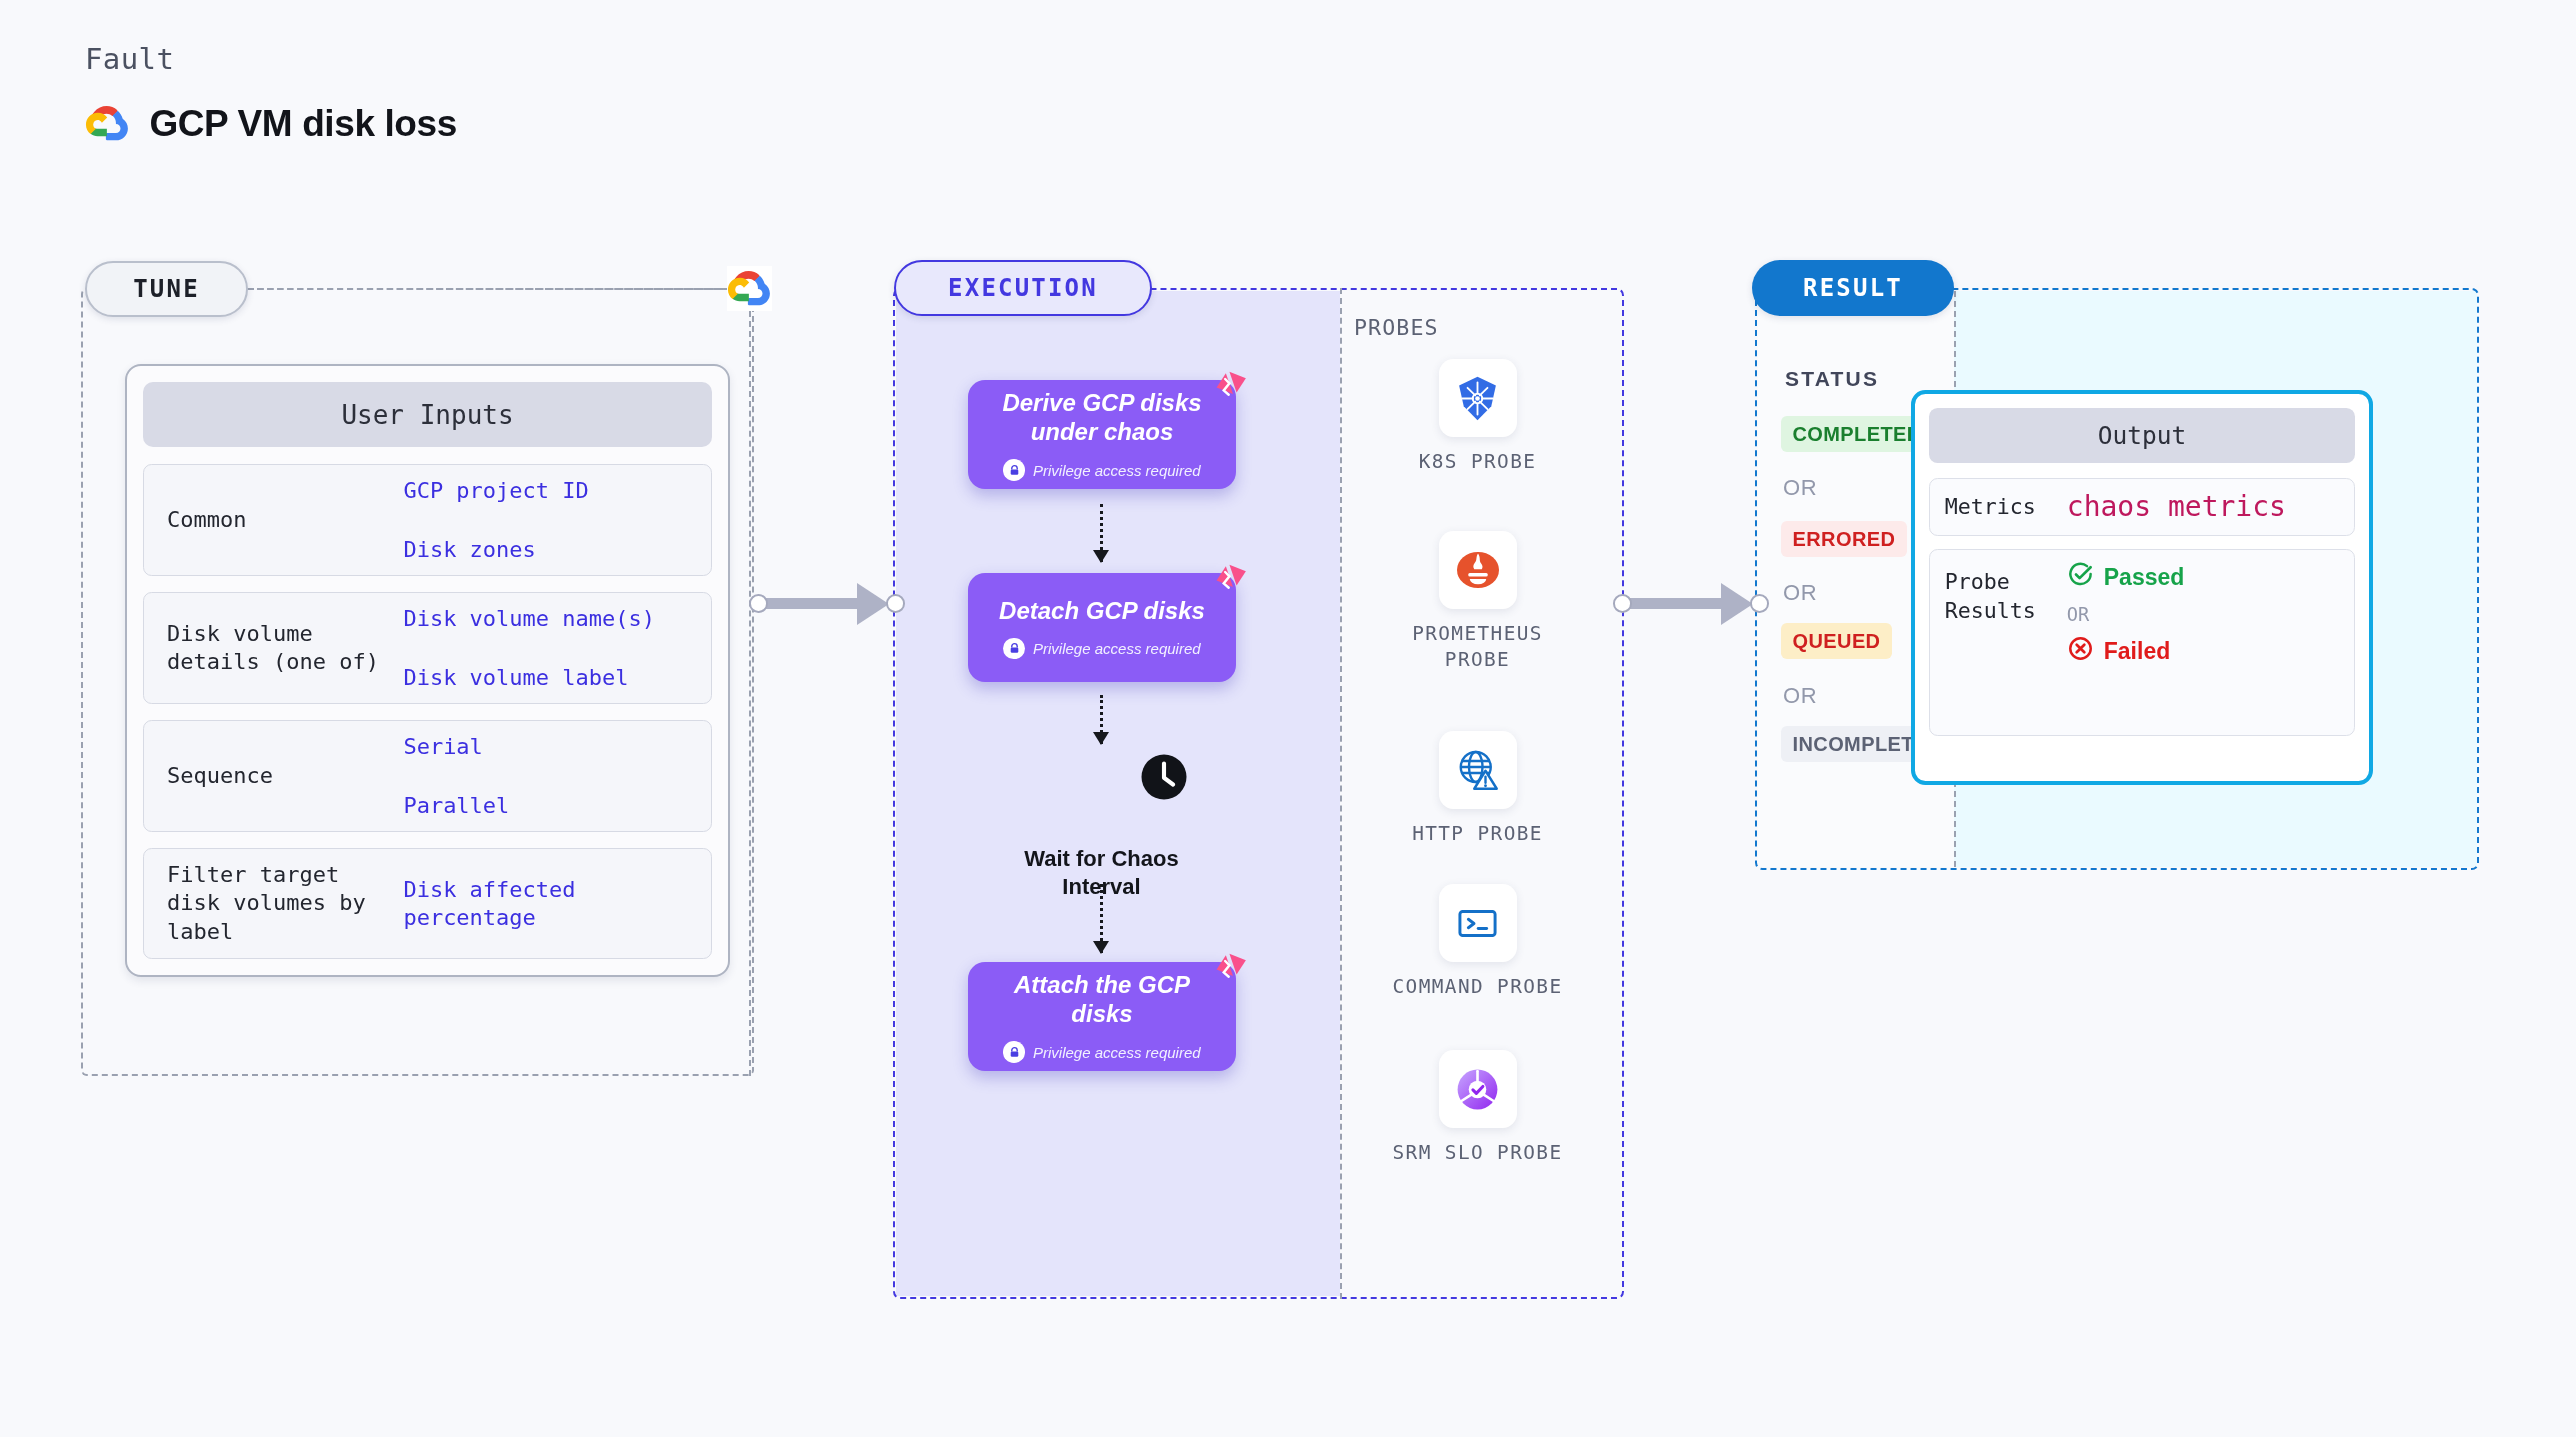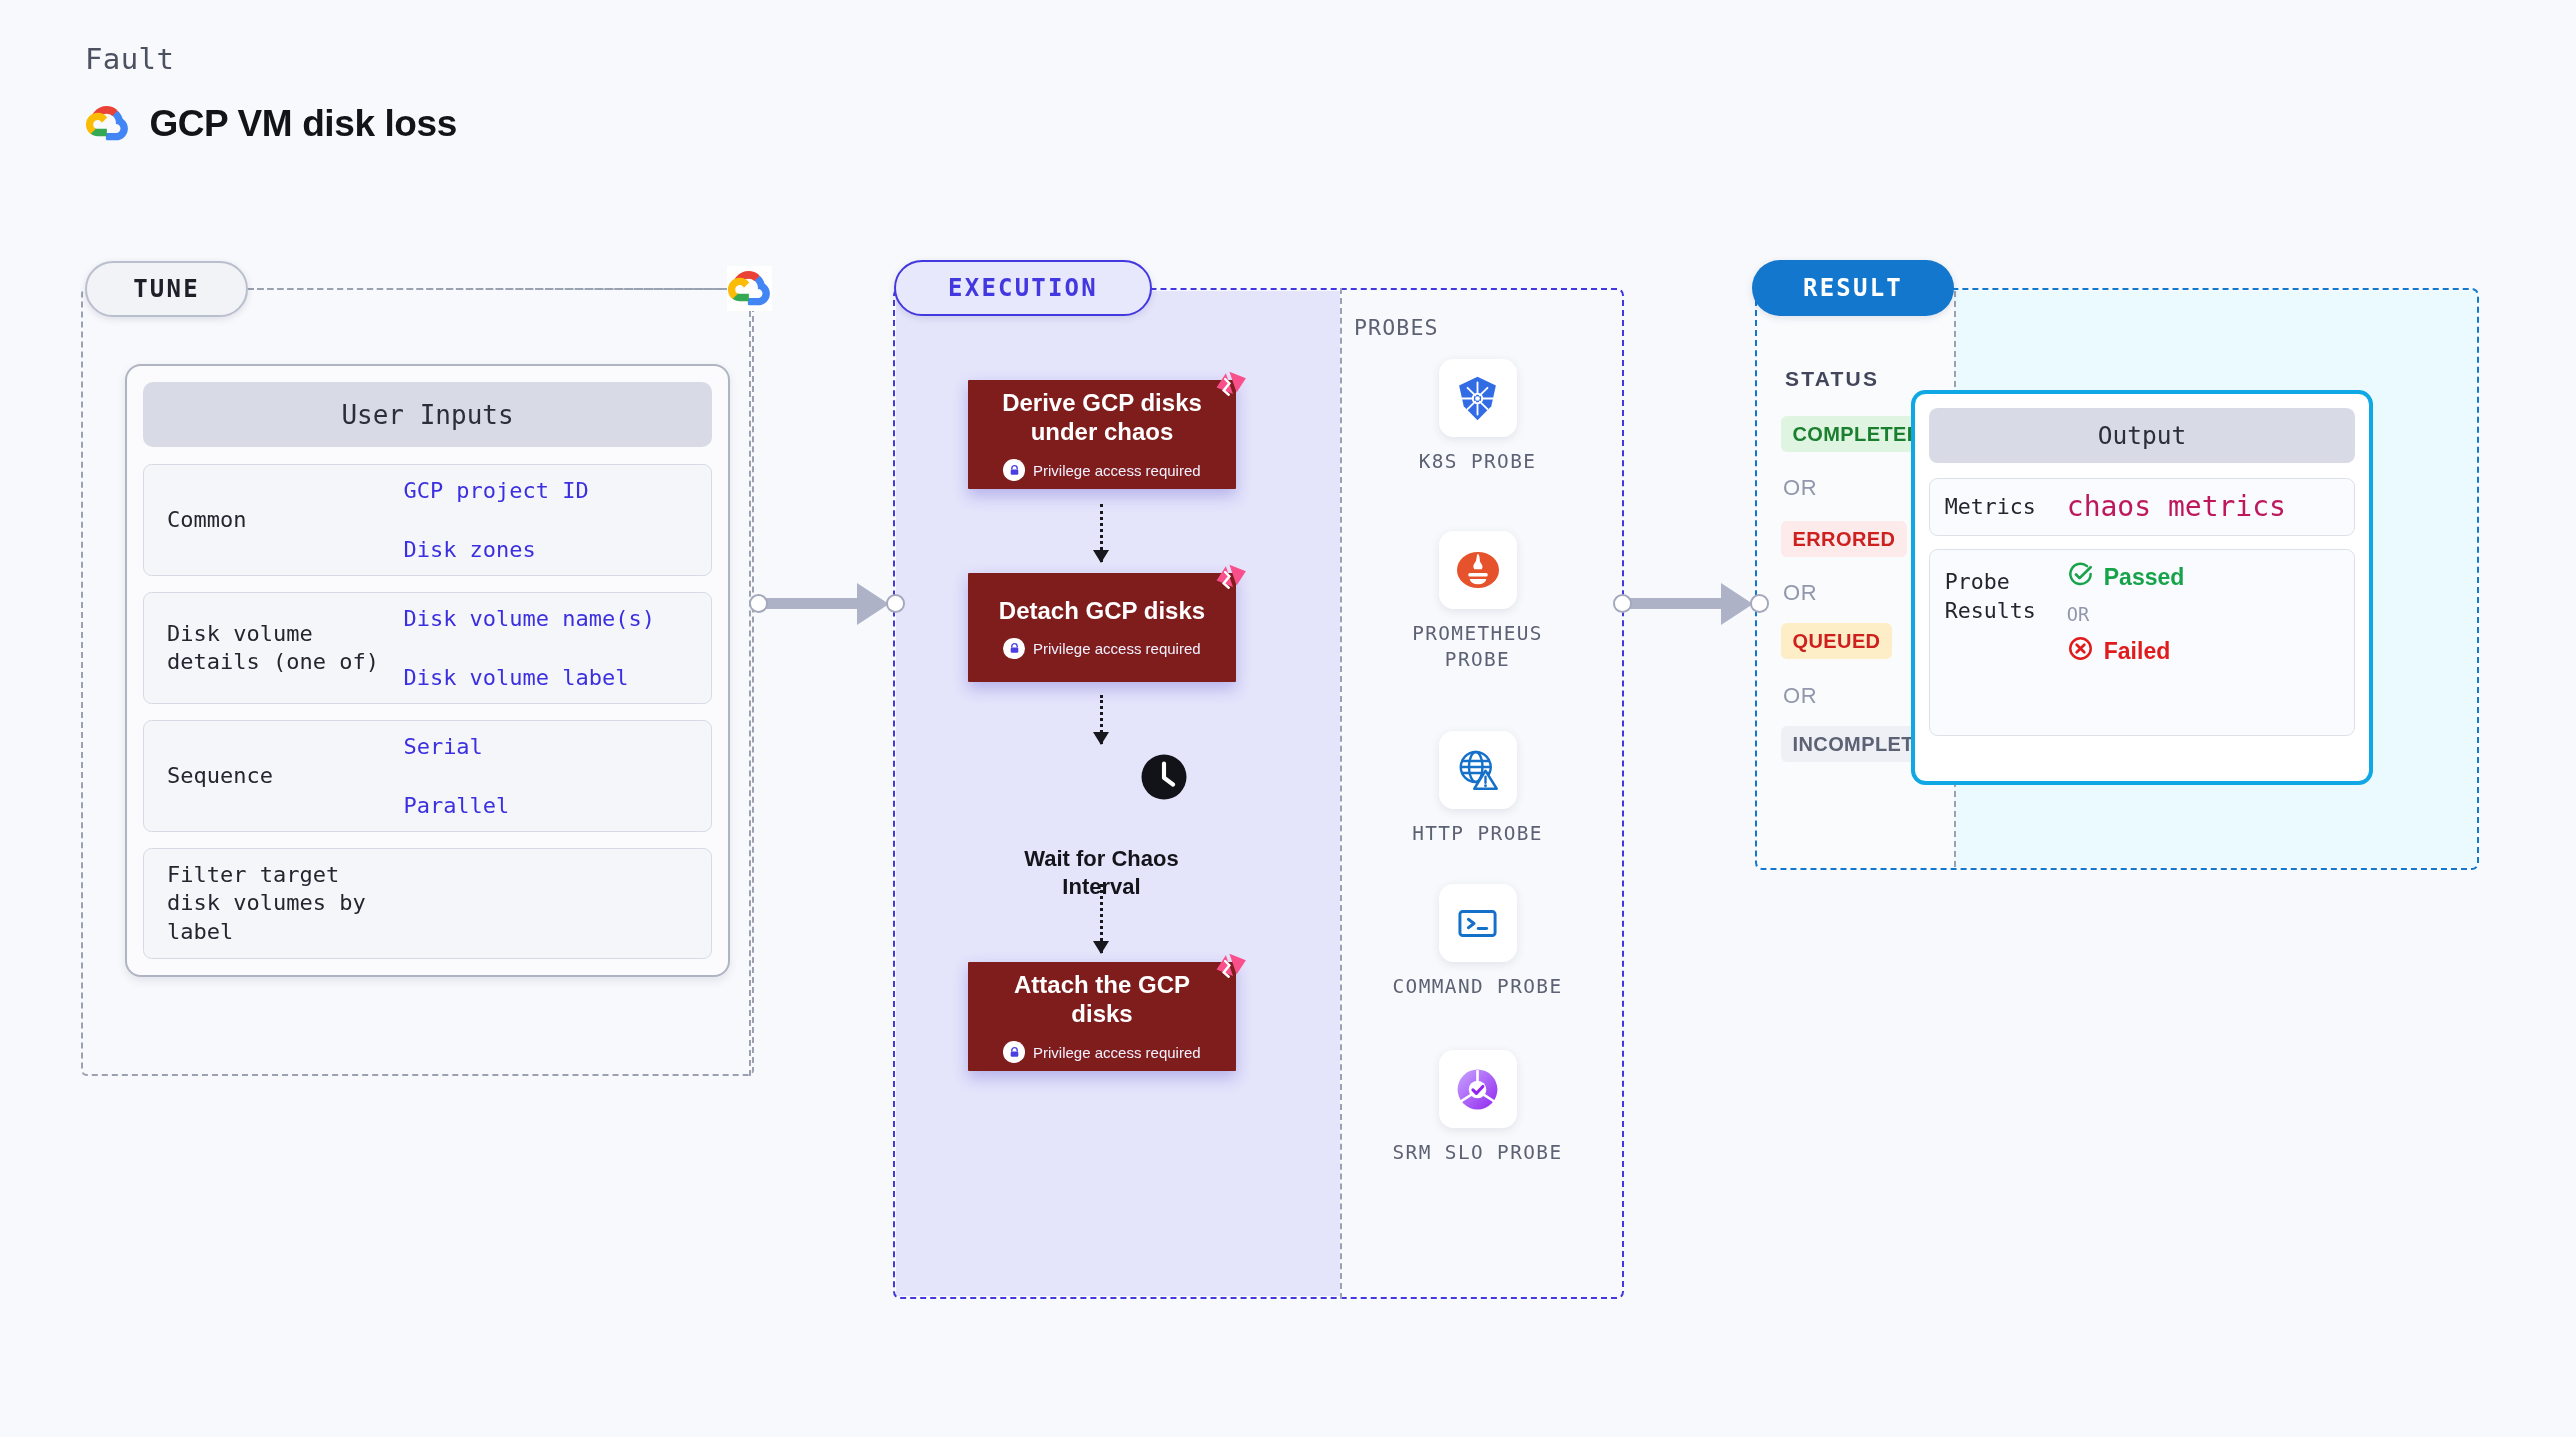--- a/index.html
+++ b/index.html
@@ -108,24 +108,24 @@
     position: absolute; left: 1340px; top: 288px; width: 284px; height: 1011px;
     border-left: 2.2px dashed #9aa1b0;
   }
   #probes-title {
     position: absolute; left: 1354px; top: 315px;
     font-family: "DejaVu Sans Mono", monospace; font-size: 21.6px;
     color: #5c6274; letter-spacing: 1.1px;
   }
 
   .step-card {
-    position: absolute; background: #7f1d1d; border-radius: 1px;
+    position: absolute; background: #8b5cf6; border-radius: 17px;
     box-shadow: 0 6.5px 14.4px rgba(60,50,190,.28);
     display: flex; flex-direction: column; align-items: center; justify-content: center;
-    color: #ffffff; padding: 13px 16px;
+    color: #ffffff; padding: 13px 16px; font-style: italic;
   }
   .step-title { font-size: 24px; font-weight: bold; text-align: center; line-height: 1.22; }
   .step-priv { display: flex; align-items: center; gap: 8px; margin-top: 13px; }
   .lock-badge {
     width: 21.6px; height: 21.6px; border-radius: 50%; background: #ffffff;
     display: flex; align-items: center; justify-content: center; flex: 0 0 21.6px;
   }
   .priv-text { font-size: 15px; color: #f2f1ff; }
   .fault-badge { position: absolute; right: -11.5px; top: -11.5px; width: 40px; height: 40px; }
 
@@ -259,20 +259,23 @@
     <div class="inputs-row">
       <div class="ir-label">Sequence</div>
       <div class="ir-vals">
         <span>Serial</span>
         <span>Parallel</span>
       </div>
     </div>
 
     <div class="inputs-row">
       <div class="ir-label">Filter target disk volumes by label</div>
+      <div class="ir-vals">
+        <span>Disk affected percentage</span>
+      </div>
     </div>
   </div>
 
   <div class="connector" style="left:749px; top:582px; width:156px;">
     <span class="conn-dot"></span>
     <span class="conn-bar"></span>
     <span class="conn-head"></span>
     <span class="conn-dot"></span>
   </div>
 

